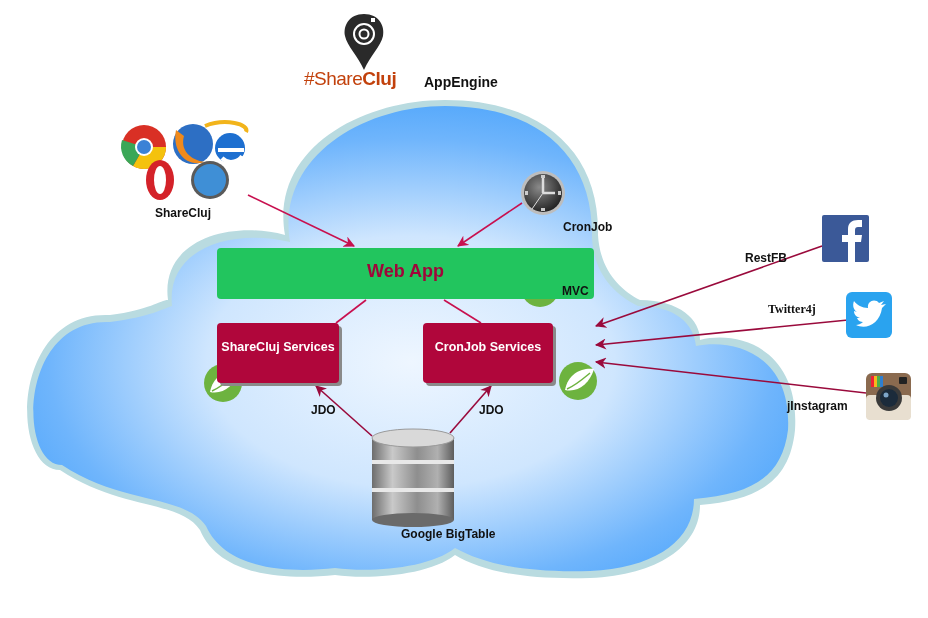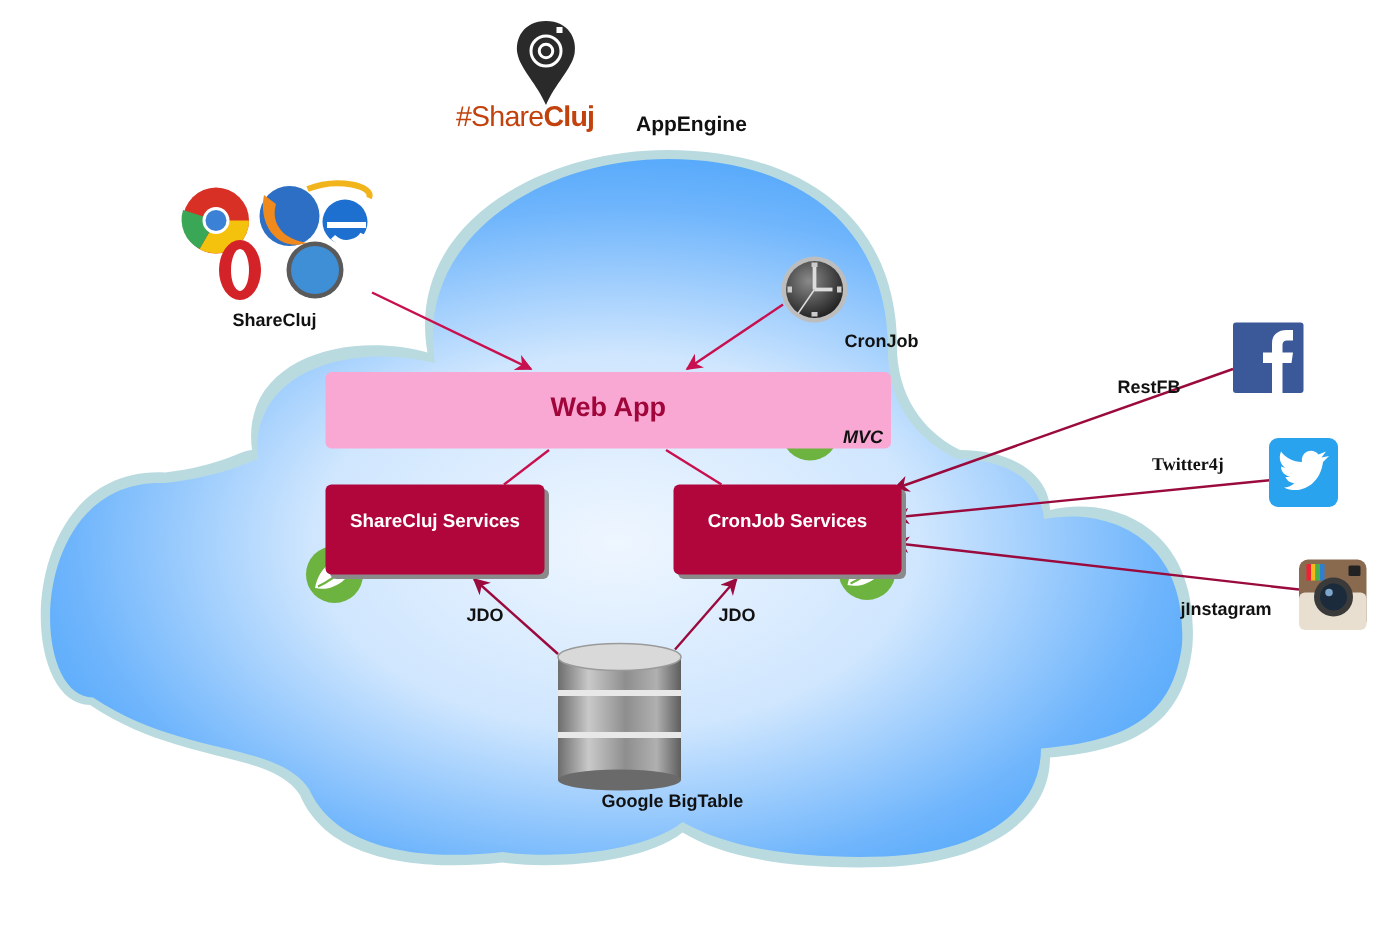--- a/index.html
+++ b/index.html
@@ -1,25 +1,25 @@
 <!DOCTYPE html>
 <html><head>
 <meta charset="utf-8">
 <style>
   html, body { margin:0; padding:0; background:#ffffff; }
   body { width:928px; height:618px; position:relative; overflow:hidden; font-family:"Liberation Sans", sans-serif; }
   #stage { position:absolute; left:0; top:0; width:928px; height:618px; }
   .lbl { position:absolute; font-family:"Liberation Sans", sans-serif; font-weight:bold; color:#111; font-size:12px; white-space:nowrap; }
   .box { position:absolute; border-radius:4px; }
-  .webapp { left:217px; top:248px; width:377px; height:51px; background:#f9a8d4; }
+  .webapp { left:217px; top:248px; width:377px; height:51px; background:#22c55e; }
   .webapp-title { position:absolute; left:0; right:0; top:13px; text-align:center; color:#a0063a; font-size:18px; font-weight:bold; }
   .svc { background:#b0063b; box-shadow:3px 3px 0 #8a8a8a; }
   .svc-title { position:absolute; left:0; right:0; top:17px; text-align:center; color:#fff; font-size:12.5px; font-weight:bold; }
-  .svc1 { left:217px; top:323px; width:146px; height:60px; }
-  .svc2 { left:449px; top:323px; width:152px; height:60px; }
+  .svc1 { left:217px; top:323px; width:122px; height:60px; }
+  .svc2 { left:423px; top:323px; width:130px; height:60px; }
   .logo-hash { position:absolute; left:304px; top:68px; font-size:19px; color:#c2410c; white-space:nowrap; letter-spacing:-0.5px; }
   .logo-hash b { font-weight:900; }
   .logo-app { position:absolute; left:424px; top:74px; font-size:14px; font-weight:bold; color:#111; }
 </style>
 </head>
 <body>
 
 <div id="stage">
 
   <svg width="928" height="618" style="position:absolute;left:0;top:0">
@@ -191,21 +191,21 @@
 
   <div class="logo-hash"><span>#Share</span><b>Cluj</b></div>
   <div class="logo-app">AppEngine</div>
 
   <div class="lbl" style="left:155px;top:206px;">ShareCluj</div>
   <div class="lbl" style="left:519px;top:220px;margin-left:44px;">CronJob</div>
 
   <div class="box webapp">
     <div class="webapp-title">Web App</div>
   </div>
-  <div class="lbl" style="left:562px;top:284px;font-style:italic;">MVC</div>
+  <div class="lbl" style="left:562px;top:284px;">MVC</div>
 
   <div class="box svc svc1">
     <div class="svc-title">ShareCluj Services</div>
   </div>
   <div class="box svc svc2">
     <div class="svc-title">CronJob Services</div>
   </div>
 
   <div class="lbl" style="left:311px;top:403px;">JDO</div>
   <div class="lbl" style="left:479px;top:403px;">JDO</div>

